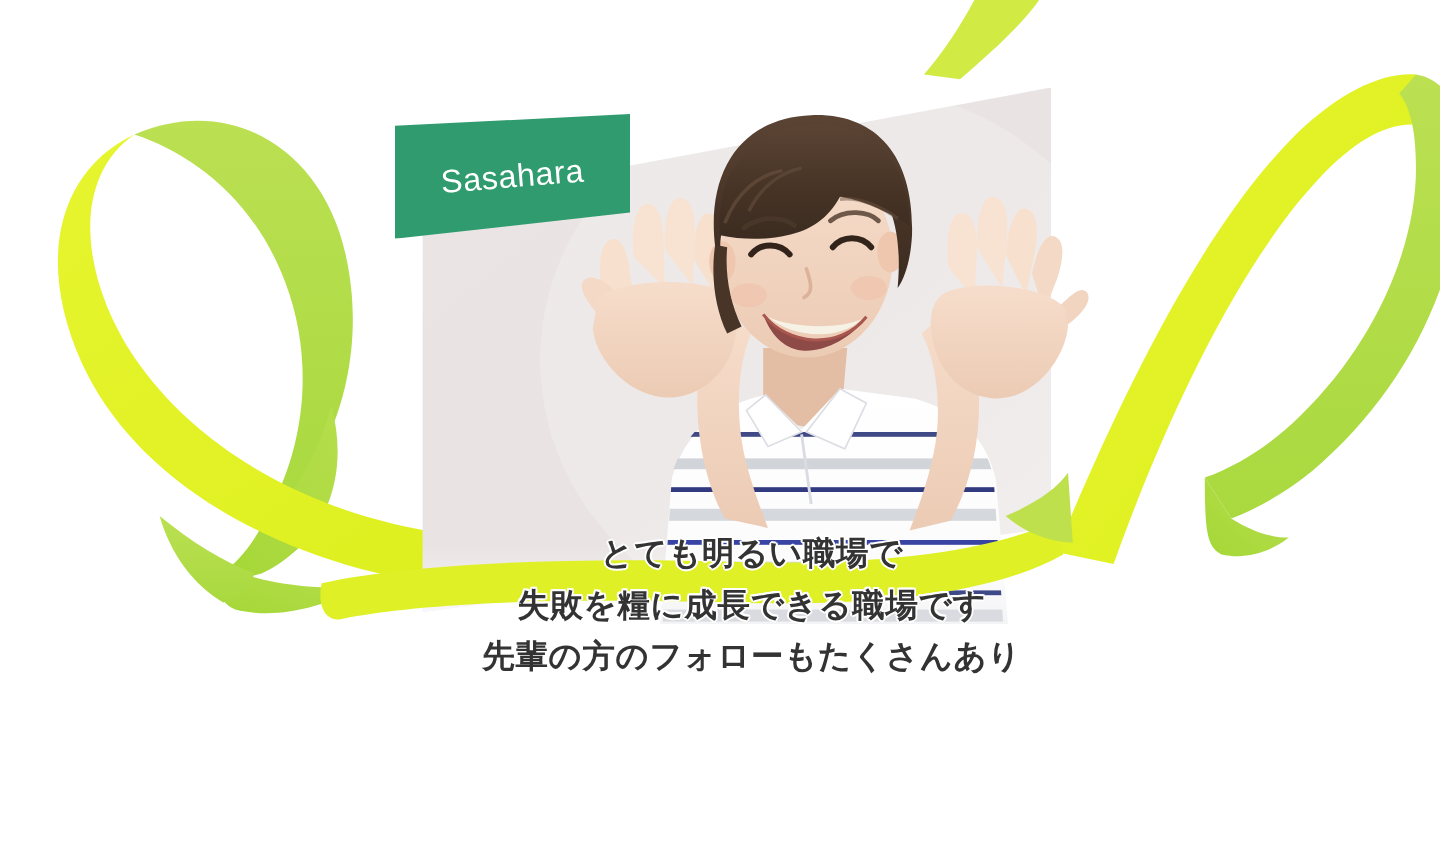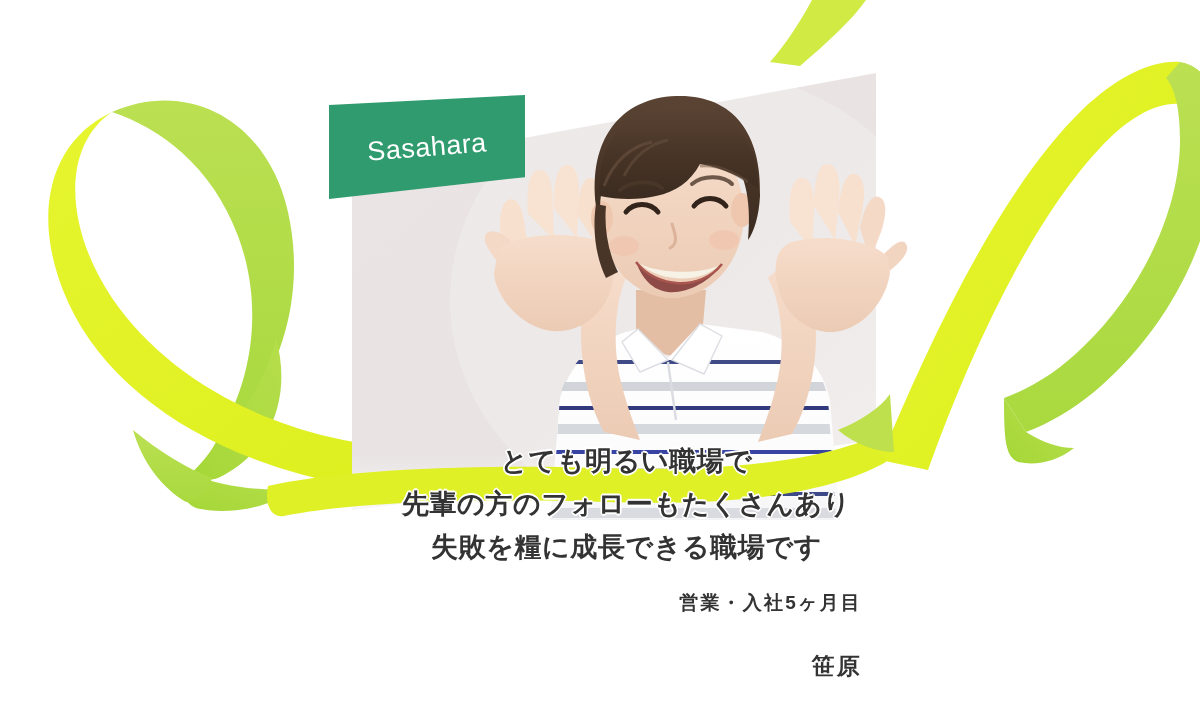--- a/index.html
+++ b/index.html
@@ -384,22 +384,18 @@
     <path d="M800 66 C 828 42, 852 20, 866 0 L 812 0 C 800 22, 786 44, 770 62 Z" fill="#cfe93a" opacity="0.95"></path>
   </svg>
 
   <div id="name-tag">
     <div class="tag-shape"></div>
     <div class="tag-label">Sasahara</div>
   </div>
 
   <div id="quote-block">
     <p class="quote-line">とても明るい職場で</p>
+    <p class="quote-line">失敗を糧に成長できる職場です</p>
     <p class="quote-line">先輩の方のフォローもたくさんあり</p>
-    <p class="quote-line">失敗を糧に成長できる職場です</p>
   </div>
 
-  <div id="attribution">
-    <p class="attr-role">営業・入社5ヶ月目</p>
-    <p class="attr-name">笹原</p>
-  </div>
 
 </div>
 
 </body></html>

